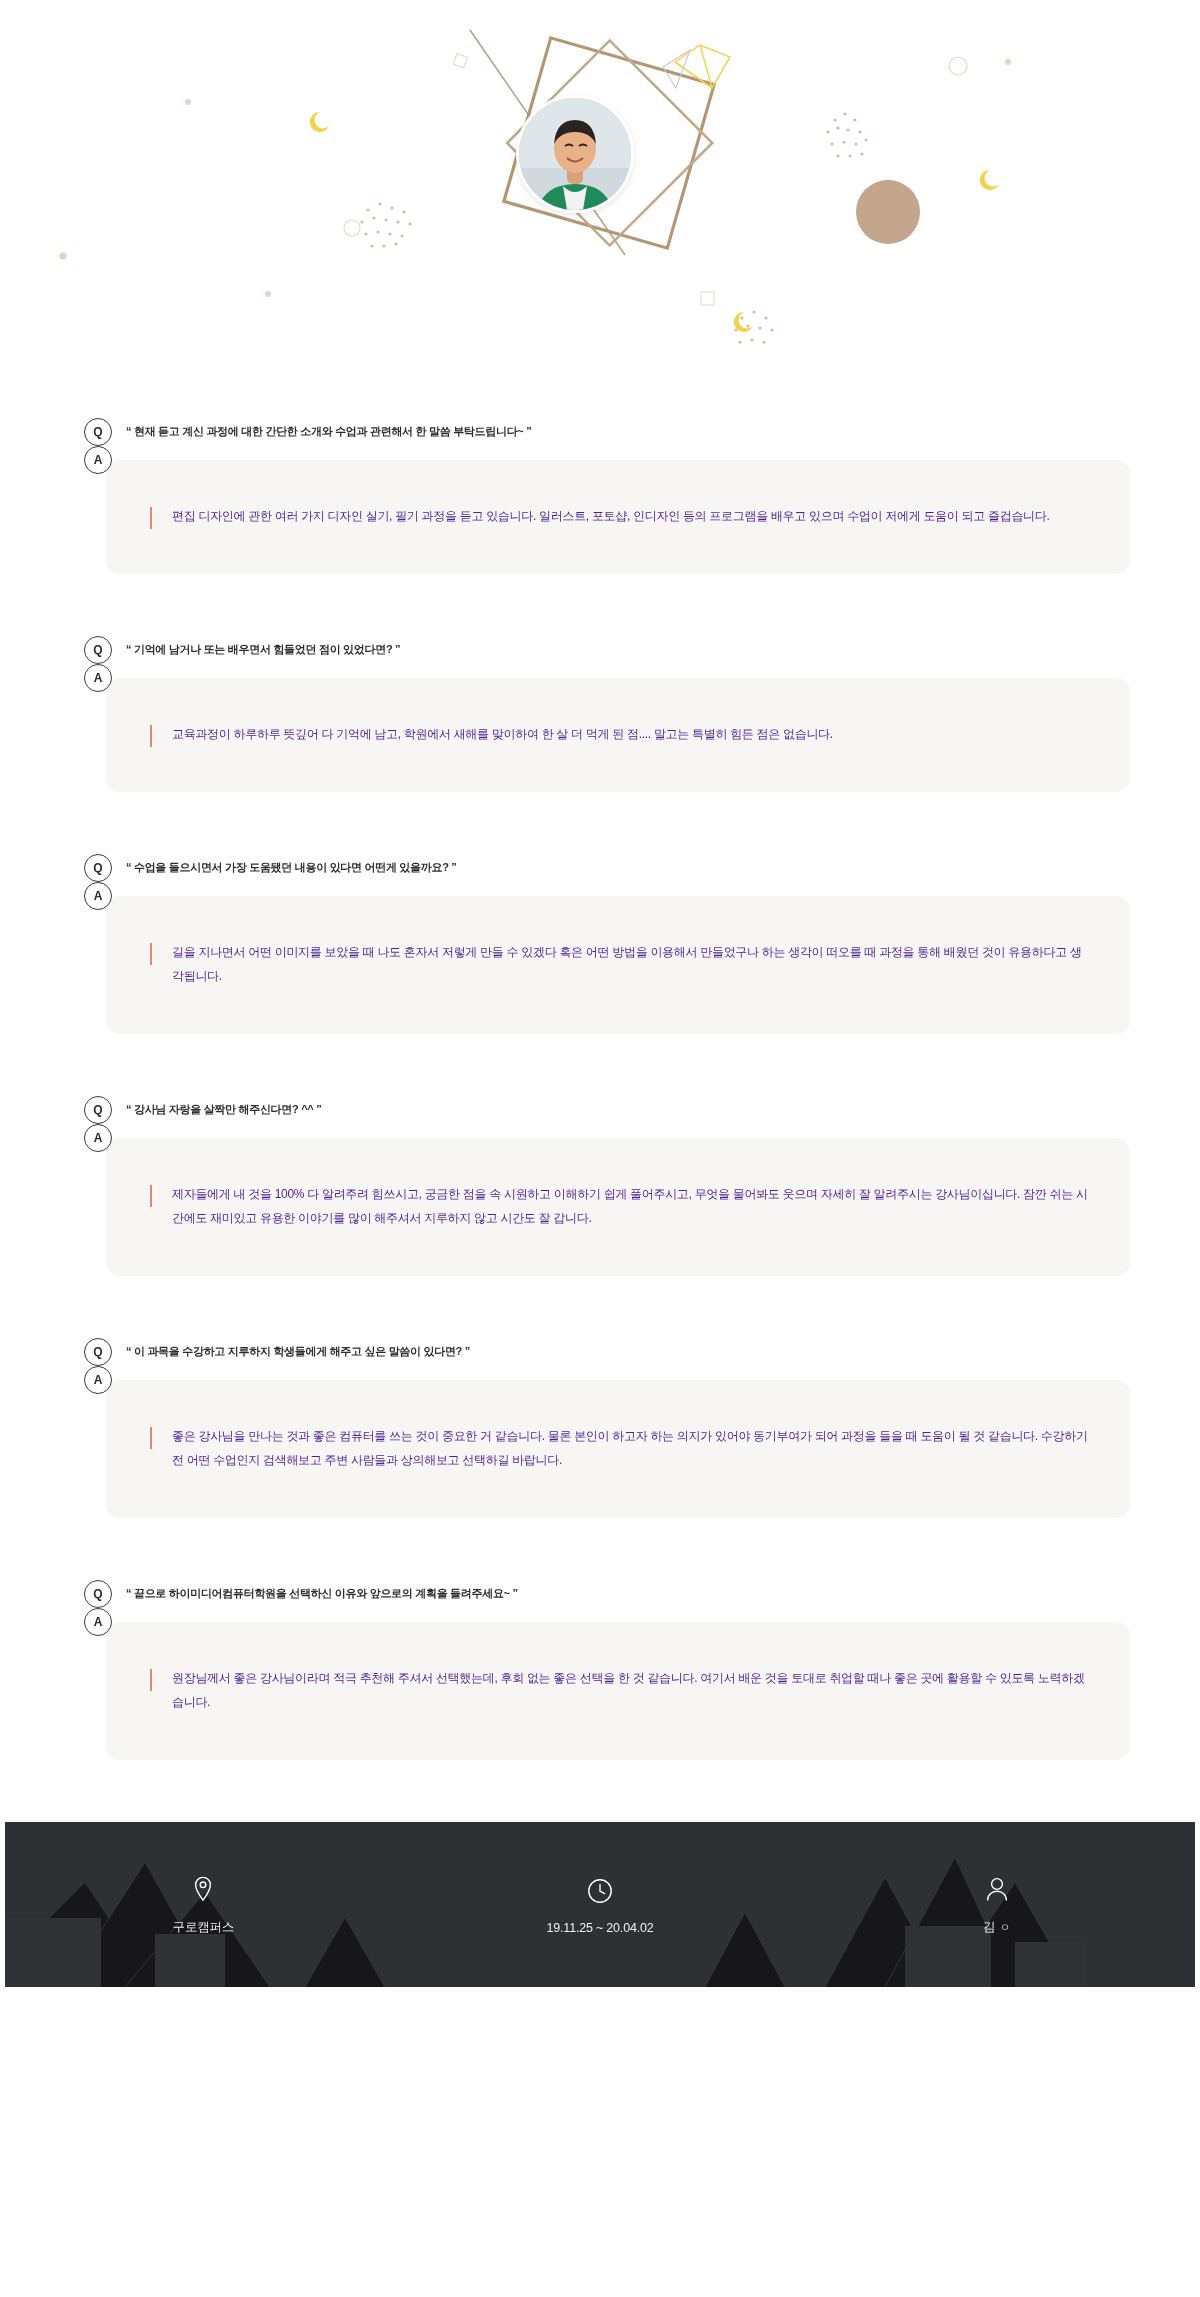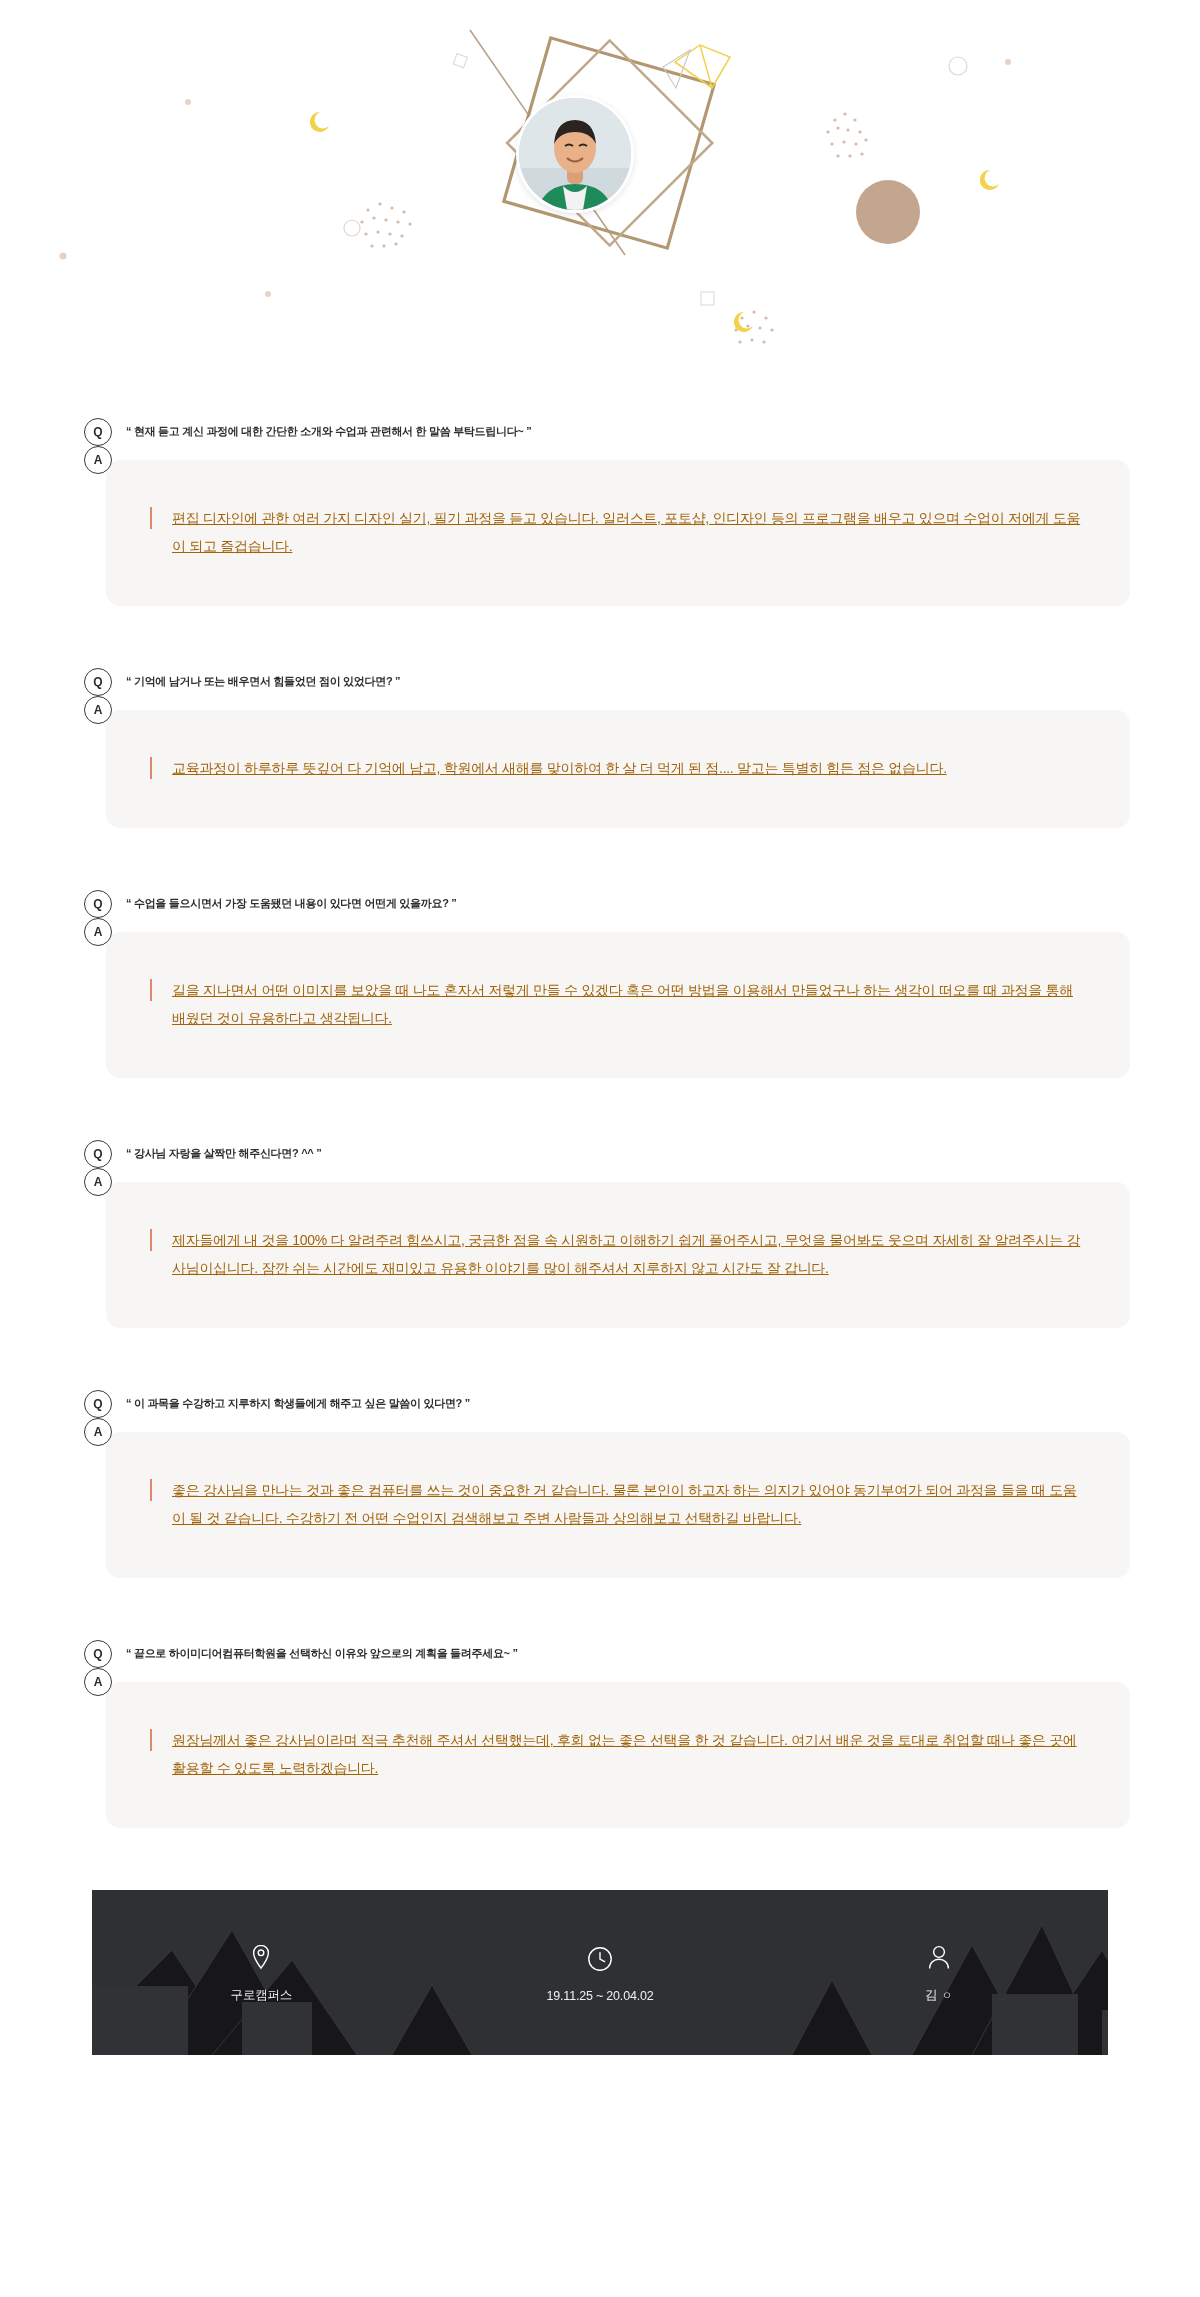--- a/index.html
+++ b/index.html
@@ -99,40 +99,39 @@
   }
   .a-badge {
     position: absolute;
     left: 24px;
     top: -14px;
     z-index: 2;
   }
   .a-body {
     position: relative;
     padding-left: 22px;
-    font-size: 14px;
+    font-size: 12px;
     line-height: 2.0;
-    color: #a16207;
+    color: #4c1d95;
     letter-spacing: -0.3px;
-    text-decoration: underline;
   }
   .a-body:before {
     content: "";
     position: absolute;
     left: 0;
     top: 3px;
     width: 2px;
     height: 22px;
     background: #e0896f;
   }
 
   
   .footer {
     position: relative;
-    width: 1016px;
+    width: 1190px;
     height: 165px;
     margin: 40px auto 0 auto;
     background: #2f3033;
     overflow: hidden;
   }
   .footer-bg {
     position: absolute;
     inset: 0;
     opacity: 0.5;
   }

